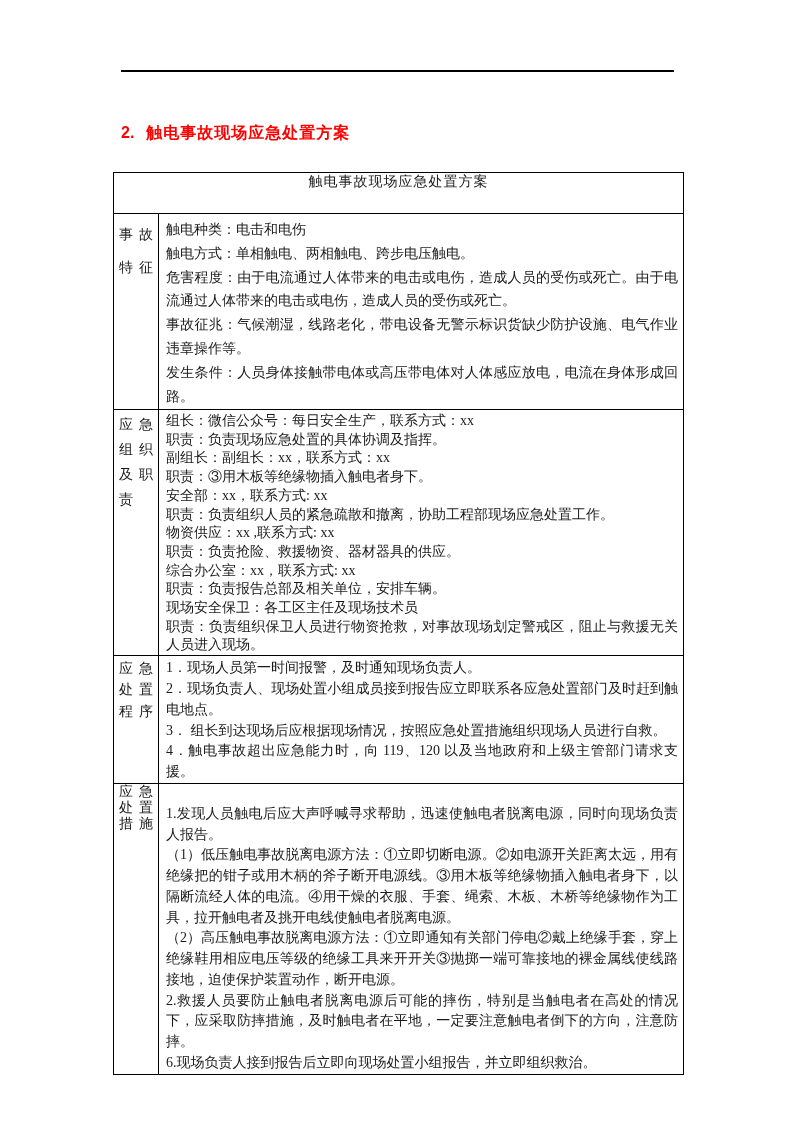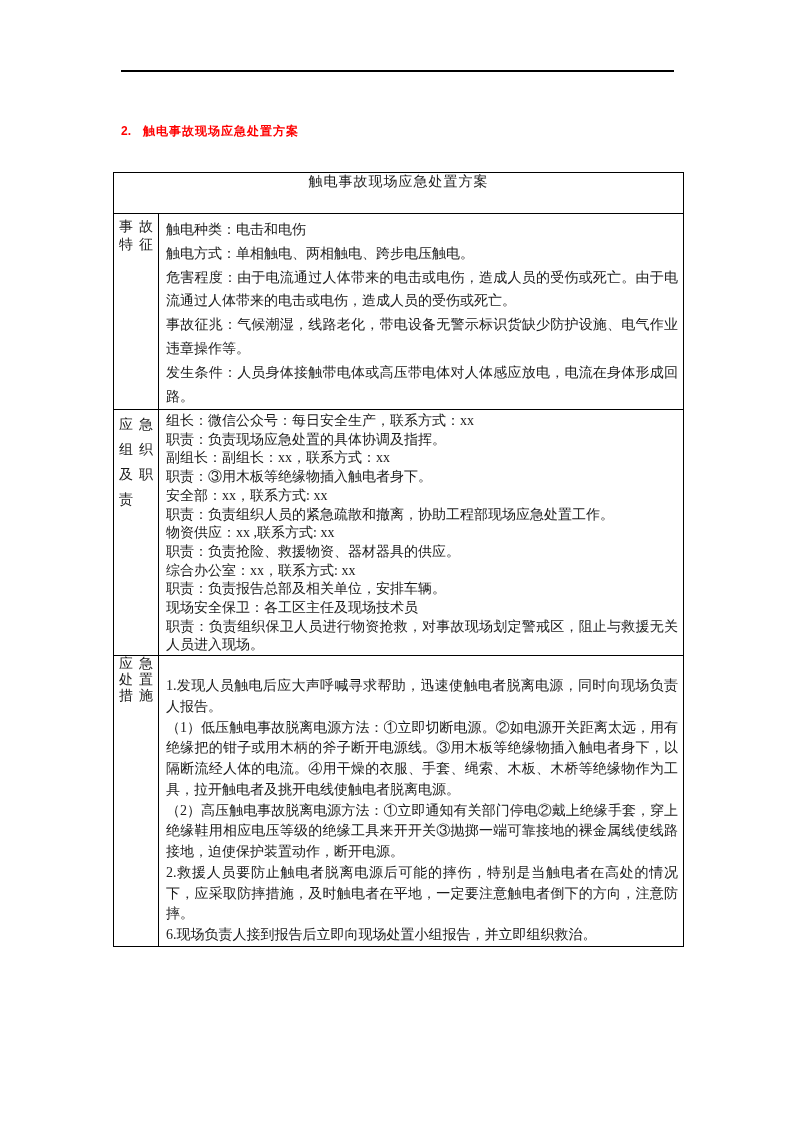--- a/index.html
+++ b/index.html
@@ -20,21 +20,21 @@
     width: 553px;
     border-top: 2px solid #000;
   }
 
   .doc-heading {
     position: absolute;
     left: 121px;
     top: 123px;
     font-family: "Liberation Sans", "DejaVu Sans", sans-serif;
     font-weight: bold;
-    font-size: 12px;
+    font-size: 16px;
     color: #fe0000;
     letter-spacing: 1px;
     white-space: nowrap;
   }
   .doc-heading .num { margin-right: 12px; letter-spacing: 0; }
 
   table.doc-table {
     position: absolute;
     left: 113px;
     top: 172px;
@@ -68,21 +68,21 @@
   td.cnt .para {
     text-align: justify;
     text-justify: inter-ideograph;
   }
 
   tr.r1 td { height: 196px; }
   tr.r2 td { height: 244px; }
   tr.r3 td { height: 104px; }
   tr.r4 td { height: 249px; }
 
-  tr.r1 td.lbl { line-height: 18px; padding-top: 4px; }
+  tr.r1 td.lbl { line-height: 33px; padding-top: 4px; }
   tr.r1 td.cnt { line-height: 23.8px; padding-top: 4px; }
   tr.r2 td.lbl { line-height: 25px; padding-top: 2px; }
   tr.r2 td.cnt { line-height: 18.7px; padding-top: 2px; }
   tr.r3 td.lbl { line-height: 21.3px; padding-top: 2px; }
   tr.r3 td.cnt { line-height: 20.8px; padding-top: 2px; }
   tr.r4 td.lbl { line-height: 16px; padding-top: 0; }
   tr.r4 td.cnt { line-height: 20.75px; padding-top: 20px; }
 </style>
 </head>
 <body>
@@ -122,20 +122,29 @@
           <div class="para">安全部：xx，联系方式: xx</div>
           <div class="para">职责：负责组织人员的紧急疏散和撤离，协助工程部现场应急处置工作。</div>
           <div class="para">物资供应：xx ,联系方式: xx</div>
           <div class="para">职责：负责抢险、救援物资、器材器具的供应。</div>
           <div class="para">综合办公室：xx，联系方式: xx</div>
           <div class="para">职责：负责报告总部及相关单位，安排车辆。</div>
           <div class="para">现场安全保卫：各工区主任及现场技术员</div>
           <div class="para">职责：负责组织保卫人员进行物资抢救，对事故现场划定警戒区，阻止与救援无关人员进入现场。</div>
         </td>
   </tr>
+  <tr class="r3">
+    <td class="lbl">应急处置程序</td>
+    <td class="cnt">
+          <div class="para">1．现场人员第一时间报警，及时通知现场负责人。</div>
+          <div class="para">2．现场负责人、现场处置小组成员接到报告应立即联系各应急处置部门及时赶到触电地点。</div>
+          <div class="para">3． 组长到达现场后应根据现场情况，按照应急处置措施组织现场人员进行自救。</div>
+          <div class="para">4．触电事故超出应急能力时，向 119、120 以及当地政府和上级主管部门请求支援。</div>
+        </td>
+  </tr>
   <tr class="r4">
     <td class="lbl">应急处置措施</td>
     <td class="cnt">
           <div class="para">1.发现人员触电后应大声呼喊寻求帮助，迅速使触电者脱离电源，同时向现场负责人报告。</div>
           <div class="para">（1）低压触电事故脱离电源方法：①立即切断电源。②如电源开关距离太远，用有绝缘把的钳子或用木柄的斧子断开电源线。③用木板等绝缘物插入触电者身下，以隔断流经人体的电流。④用干燥的衣服、手套、绳索、木板、木桥等绝缘物作为工具，拉开触电者及挑开电线使触电者脱离电源。</div>
           <div class="para">（2）高压触电事故脱离电源方法：①立即通知有关部门停电②戴上绝缘手套，穿上绝缘鞋用相应电压等级的绝缘工具来开开关③抛掷一端可靠接地的裸金属线使线路接地，迫使保护装置动作，断开电源。</div>
           <div class="para">2.救援人员要防止触电者脱离电源后可能的摔伤，特别是当触电者在高处的情况下，应采取防摔措施，及时触电者在平地，一定要注意触电者倒下的方向，注意防摔。</div>
           <div class="para">6.现场负责人接到报告后立即向现场处置小组报告，并立即组织救治。</div>
         </td>
   </tr>

